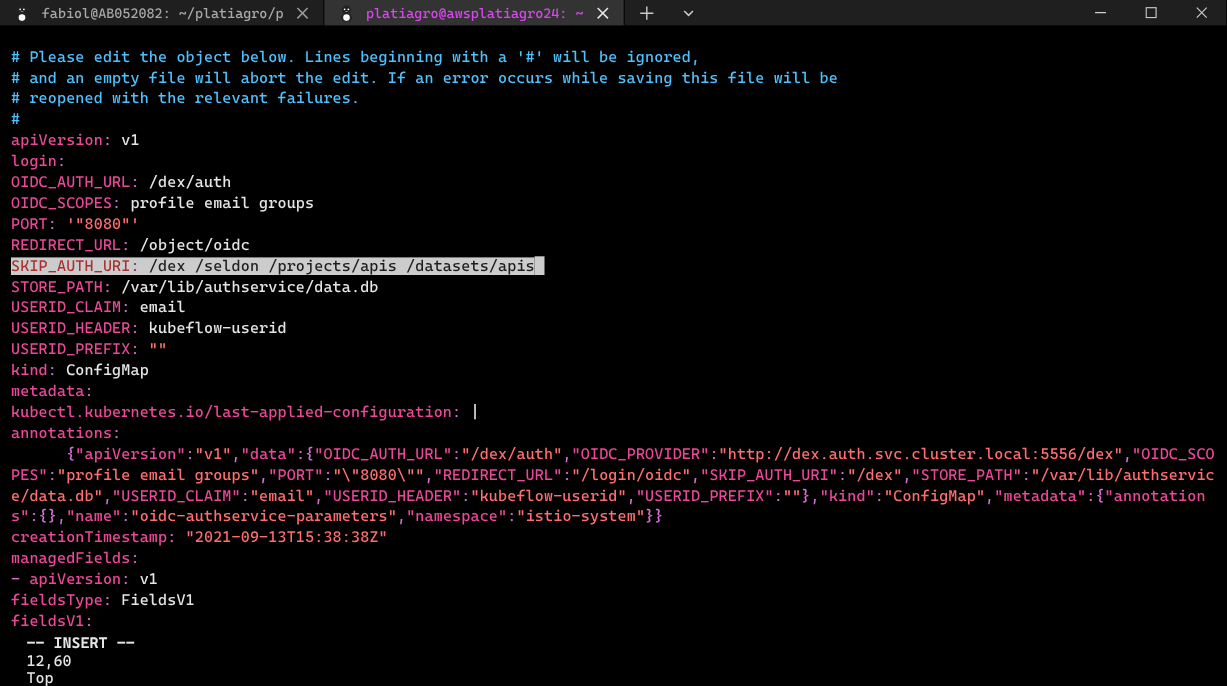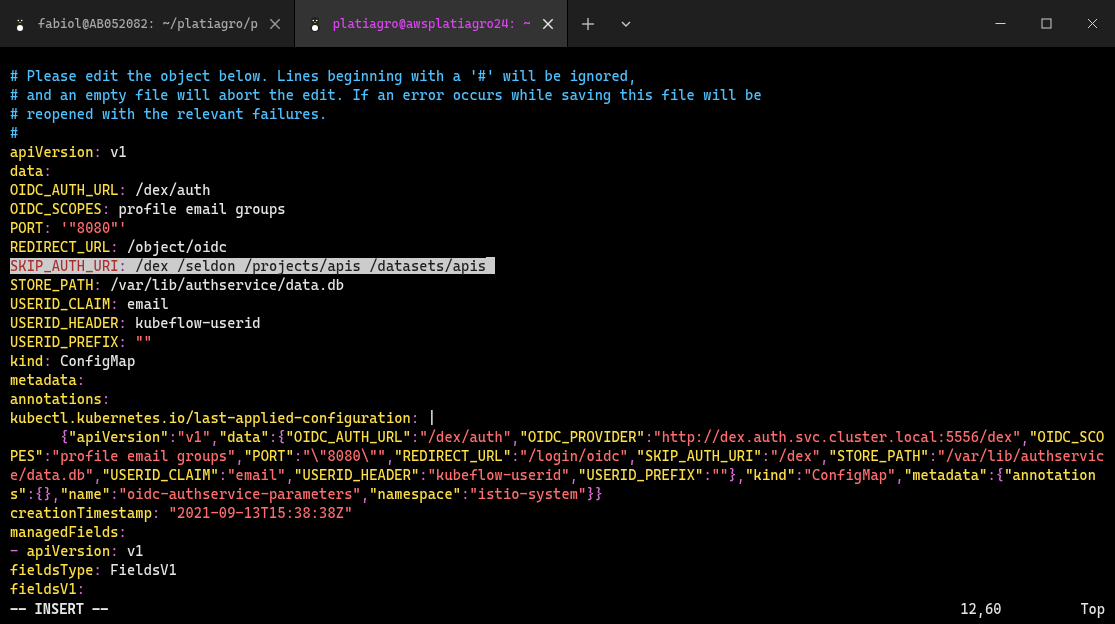--- a/index.html
+++ b/index.html
@@ -1,39 +1,39 @@
 <!DOCTYPE html>
 <html><head>
 <meta charset="utf-8">
 <style>
   * { margin: 0; padding: 0; box-sizing: border-box; }
   html, body { width: 1115px; height: 624px; overflow: hidden; background: #000; font-family: 'Cascadia Mono', 'Consolas', monospace; font-size: 14px; }
-  .titlebar { height: 47px; background: #1f1f1f; display: flex; align-items: center; }
+  .titlebar { height: 23px; background: #1f1f1f; display: flex; align-items: center; }
   .tabs { display: flex; height: 100%; }
   .tab { display: flex; align-items: center; height: 100%; padding: 0 12px; gap: 10px; color: #a8a8a8; font-size: 12.5px; border-right: 1px solid #000; min-width: 240px; }
   .tab.active { background: #333333; color: #d946ef; }
   .tab-icon { width: 16px; height: 16px; flex-shrink: 0; }
   .tab-title { flex: 1; white-space: nowrap; overflow: hidden; text-overflow: ellipsis; }
   .tab-close { width: 14px; height: 14px; flex-shrink: 0; }
   .tab-add { width: 40px; display: flex; align-items: center; justify-content: center; color: #b0b0b0; font-size: 16px; }
   .tab-dropdown { width: 36px; display: flex; align-items: center; justify-content: center; }
   .window-controls { margin-left: auto; display: flex; height: 100%; }
   .win-btn { width: 46px; display: flex; align-items: center; justify-content: center; }
   .terminal { padding: 20px 10px 2px 10px; color: #cccccc; line-height: 19px; letter-spacing: 0.15px; white-space: nowrap; }
   .c-comment { color: #4fc1ff; }
-  .c-key     { color: #fde047; }
+  .c-key     { color: #ec4899; }
   .c-colon   { color: #d670d6; }
   .c-str     { color: #ff6e6e; }
   .c-val     { color: #e5e5e5; }
   .c-curly   { color: #d670d6; }
   .highlight { background: #cccccc; color: #1e1e1e; }
   .highlight .c-key { color: #aa3030; margin-top: 20px; }
   .highlight .c-colon { color: #7d2c7d; }
   .cursor { display:inline-block; width: 9px; height: 17px; background: #cccccc; vertical-align: text-bottom; }
-  .statusline { padding: 0 10px; color: #e5e5e5; display: flex; }
+  .statusline { padding: 0 24px; color: #e5e5e5; display: flex; flex-direction: column; }
   .sl-mid { flex: 1; }
 </style>
 </head>
 <body>
 
 <div class="titlebar">
   <div class="tabs">
     <div class="tab">
       <span class="tab-icon">
         <svg viewBox="0 0 16 16">
@@ -103,34 +103,34 @@
       </div>
   </div>
 </div>
 
 <div class="terminal">
 <div class="c-comment"># Please edit the object below. Lines beginning with a '#' will be ignored,</div>
 <div class="c-comment"># and an empty file will abort the edit. If an error occurs while saving this file will be</div>
 <div class="c-comment"># reopened with the relevant failures.</div>
 <div class="c-comment">#</div>
 <div><span class="c-key">apiVersion</span><span class="c-colon">:</span> <span class="c-val">v1</span></div>
-<div><span class="c-key">data</span><span class="c-colon">:</span></div>
+<div><span class="c-key">login</span><span class="c-colon">:</span></div>
 <div>  <span class="c-key">OIDC_AUTH_URL</span><span class="c-colon">:</span> <span class="c-val">/dex/auth</span></div>
 <div>  <span class="c-key">OIDC_SCOPES</span><span class="c-colon">:</span> <span class="c-val">profile email groups</span></div>
 <div>  <span class="c-key">PORT</span><span class="c-colon">:</span> <span class="c-str">'"8080"'</span></div>
 <div>  <span class="c-key">REDIRECT_URL</span><span class="c-colon">:</span> <span class="c-val">/object/oidc</span></div>
 <div>  <span class="highlight"><span class="c-key">SKIP_AUTH_URI</span><span class="c-colon">:</span>  <span>/dex /seldon /projects/apis /datasets/apis</span></span><span class="cursor"></span></div>
 <div>  <span class="c-key">STORE_PATH</span><span class="c-colon">:</span> <span class="c-val">/var/lib/authservice/data.db</span></div>
 <div>  <span class="c-key">USERID_CLAIM</span><span class="c-colon">:</span> <span class="c-val">email</span></div>
 <div>  <span class="c-key">USERID_HEADER</span><span class="c-colon">:</span> <span class="c-val">kubeflow-userid</span></div>
 <div>  <span class="c-key">USERID_PREFIX</span><span class="c-colon">:</span> <span class="c-str">""</span></div>
 <div><span class="c-key">kind</span><span class="c-colon">:</span> <span class="c-val">ConfigMap</span></div>
 <div><span class="c-key">metadata</span><span class="c-colon">:</span></div>
+<div>    <span class="c-key">kubectl.kubernetes.io/last-applied-configuration</span><span class="c-colon">:</span> <span class="c-val">|</span></div>
 <div>  <span class="c-key">annotations</span><span class="c-colon">:</span></div>
-<div>    <span class="c-key">kubectl.kubernetes.io/last-applied-configuration</span><span class="c-colon">:</span> <span class="c-val">|</span></div>
 <div style="white-space:pre-wrap; word-break:break-all;">      <span class="c-curly">{</span><span class="c-key">"apiVersion"</span><span class="c-colon">:</span><span class="c-str">"v1"</span><span class="c-colon">,</span><span class="c-key">"data"</span><span class="c-colon">:</span><span class="c-curly">{</span><span class="c-key">"OIDC_AUTH_URL"</span><span class="c-colon">:</span><span class="c-str">"/dex/auth"</span><span class="c-colon">,</span><span class="c-key">"OIDC_PROVIDER"</span><span class="c-colon">:</span><span class="c-str">"http://dex.auth.svc.cluster.local:5556/dex"</span><span class="c-colon">,</span><span class="c-key">"OIDC_SCOPES"</span><span class="c-colon">:</span><span class="c-str">"profile email groups"</span><span class="c-colon">,</span><span class="c-key">"PORT"</span><span class="c-colon">:</span><span class="c-str">"\"8080\""</span><span class="c-colon">,</span><span class="c-key">"REDIRECT_URL"</span><span class="c-colon">:</span><span class="c-str">"/login/oidc"</span><span class="c-colon">,</span><span class="c-key">"SKIP_AUTH_URI"</span><span class="c-colon">:</span><span class="c-str">"/dex"</span><span class="c-colon">,</span><span class="c-key">"STORE_PATH"</span><span class="c-colon">:</span><span class="c-str">"/var/lib/authservice/data.db"</span><span class="c-colon">,</span><span class="c-key">"USERID_CLAIM"</span><span class="c-colon">:</span><span class="c-str">"email"</span><span class="c-colon">,</span><span class="c-key">"USERID_HEADER"</span><span class="c-colon">:</span><span class="c-str">"kubeflow-userid"</span><span class="c-colon">,</span><span class="c-key">"USERID_PREFIX"</span><span class="c-colon">:</span><span class="c-str">""</span><span class="c-curly">}</span><span class="c-colon">,</span><span class="c-key">"kind"</span><span class="c-colon">:</span><span class="c-str">"ConfigMap"</span><span class="c-colon">,</span><span class="c-key">"metadata"</span><span class="c-colon">:</span><span class="c-curly">{</span><span class="c-key">"annotations"</span><span class="c-colon">:</span><span class="c-curly">{</span><span class="c-curly">}</span><span class="c-colon">,</span><span class="c-key">"name"</span><span class="c-colon">:</span><span class="c-str">"oidc-authservice-parameters"</span><span class="c-colon">,</span><span class="c-key">"namespace"</span><span class="c-colon">:</span><span class="c-str">"istio-system"</span><span class="c-curly">}}</span></div>
 <div>  <span class="c-key">creationTimestamp</span><span class="c-colon">:</span> <span class="c-str">"2021-09-13T15:38:38Z"</span></div>
 <div>  <span class="c-key">managedFields</span><span class="c-colon">:</span></div>
 <div>  <span class="c-colon">-</span> <span class="c-key">apiVersion</span><span class="c-colon">:</span> <span class="c-val">v1</span></div>
 <div>    <span class="c-key">fieldsType</span><span class="c-colon">:</span> <span class="c-val">FieldsV1</span></div>
 <div>    <span class="c-key">fieldsV1</span><span class="c-colon">:</span></div>
 </div>
 
 <div class="statusline">
   <span style="font-weight:bold;">-- INSERT --</span>

